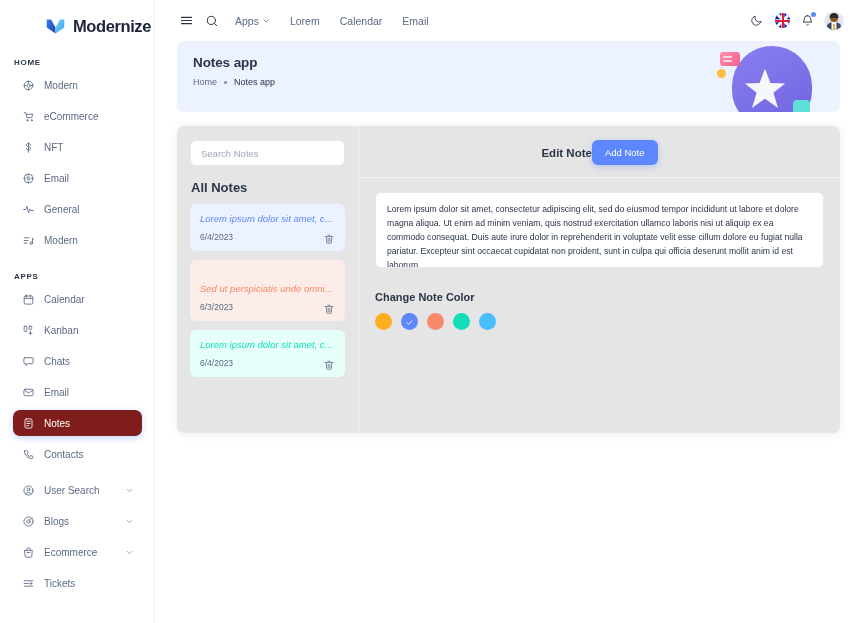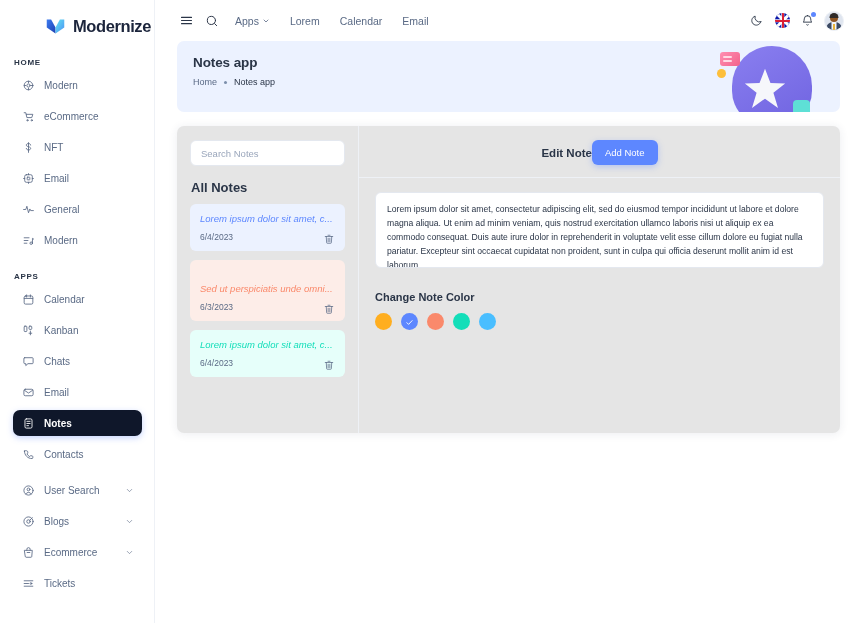--- a/index.html
+++ b/index.html
@@ -39,21 +39,21 @@
     color: #5a6a85;
     font-size: 10px;
     cursor: pointer;
     gap: 9px;
     position: relative;
   }
   .nav-item .ic { width: 13px; height: 13px; display:flex; align-items:center; justify-content:center; flex: 0 0 13px; }
   .nav-item .ic svg { display:block; }
   .nav-item .lbl { white-space: nowrap; }
   .nav-item .chev { margin-left: auto; display:flex; }
-  .nav-item.active { background: #0f172a; color: #ffffff; box-shadow: 0 2px 6px rgba(93,135,255,.35); font-weight: bold; }
+  .nav-item.active { background: #7f1d1d; color: #ffffff; box-shadow: 0 2px 6px rgba(93,135,255,.35); }
   .nav-item.active svg { stroke: #ffffff; }
   .nav-item svg { stroke: #5a6a85; fill: none; stroke-width: 1.6; stroke-linecap: round; stroke-linejoin: round; }
   .nav-gap { height: 5px; }
 
   
   .main { flex: 1 1 auto; height: 623px; background: #ffffff; display: flex; flex-direction: column; overflow: hidden; }
 
   .topbar { height: 41px; display: flex; align-items: center; padding: 0 14px 0 18px; gap: 0; background:#fff; }
   .tb-icon { width: 26px; height: 26px; display: flex; align-items: center; justify-content: center; cursor: pointer; }
   .tb-icon svg { stroke: #2a3547; fill: none; stroke-width: 1.7; stroke-linecap: round; stroke-linejoin: round; }

